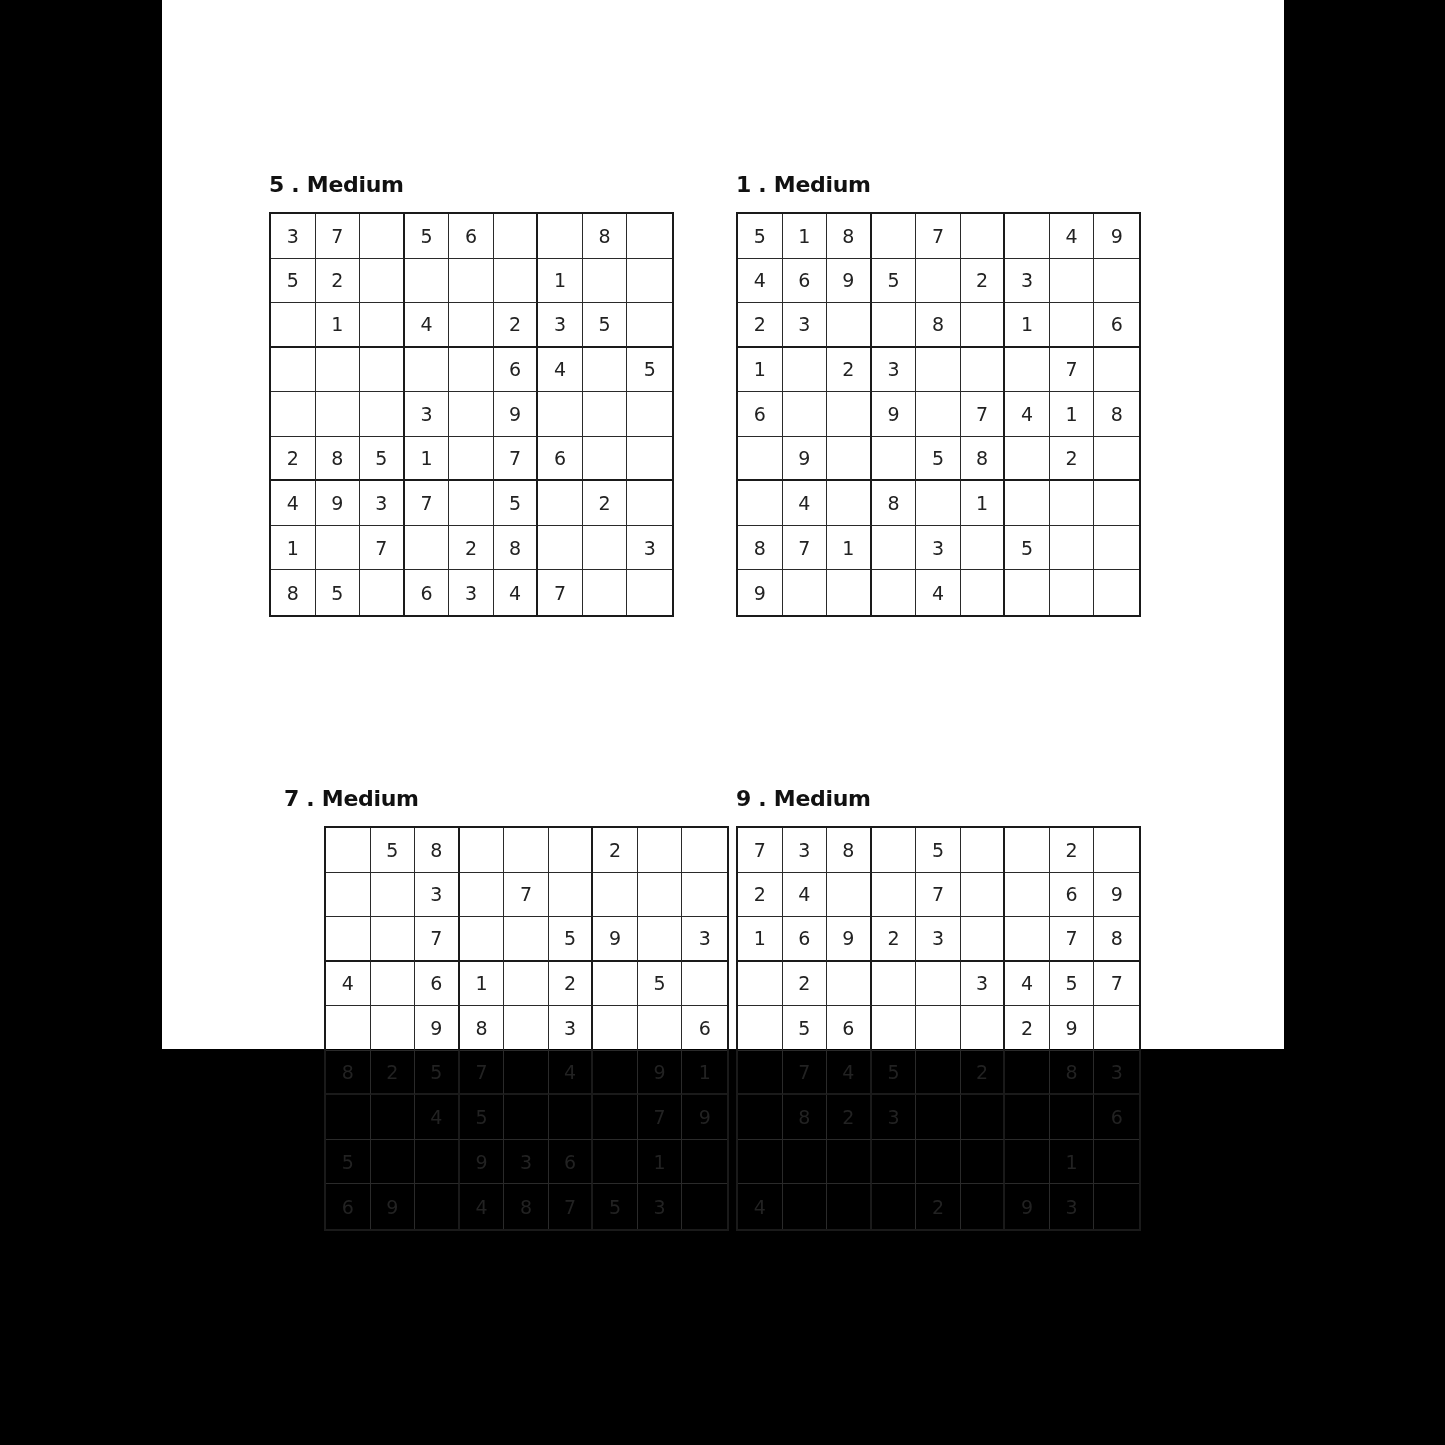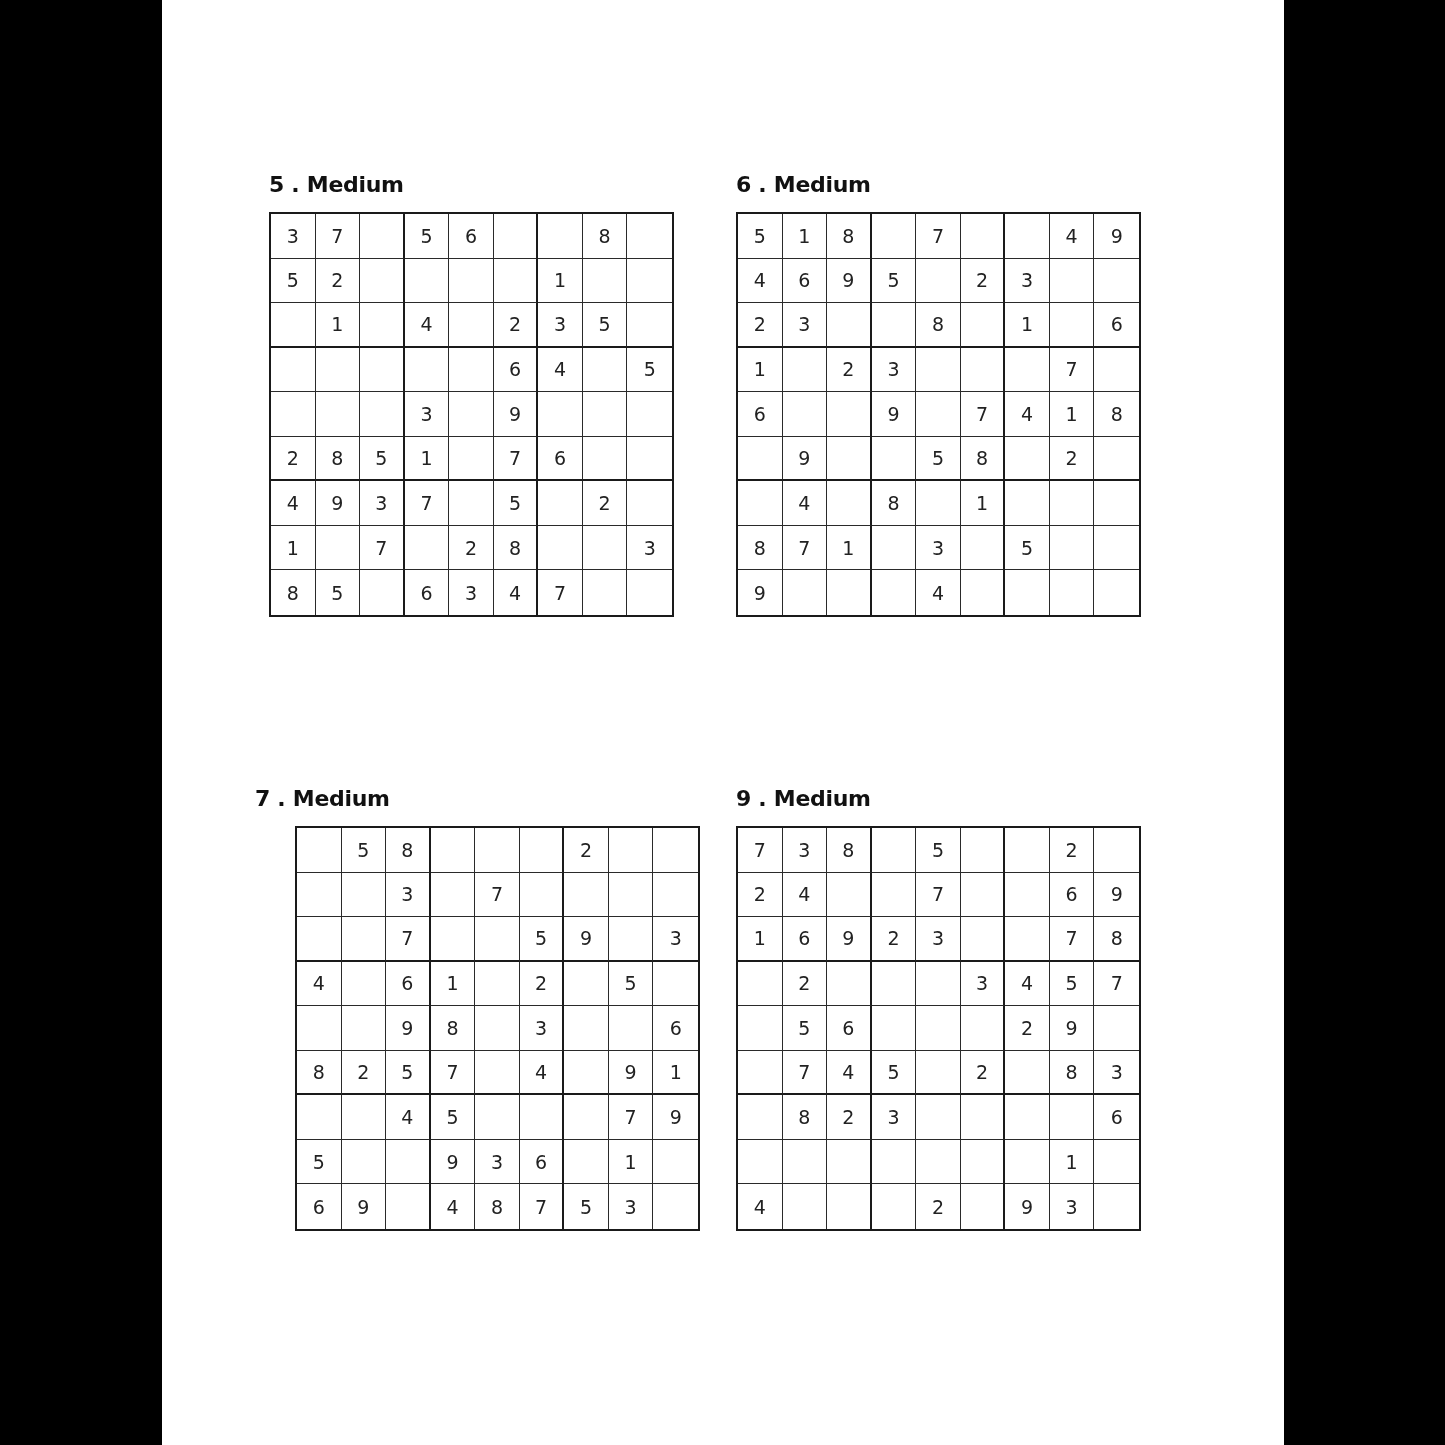--- a/index.html
+++ b/index.html
@@ -12,21 +12,21 @@
       height: 1445px;
       position: relative;
       overflow: hidden;
       font-family: "DejaVu Sans", sans-serif;
     }
     .page {
       position: absolute;
       left: 162px;
       top: 0;
       width: 1122px;
-      height: 1445px;
+      height: 1049px;
       background: #ffffff;
     }
     .puzzle {
       position: absolute;
       width: 405px;
     }
     .puzzle-title {
       position: absolute;
       left: 0;
       top: -40px;
@@ -148,21 +148,21 @@
         <div class="cell row-8 col-3">6</div>
         <div class="cell row-8 col-4">3</div>
         <div class="cell row-8 col-5 box-right">4</div>
         <div class="cell row-8 col-6">7</div>
         <div class="cell row-8 col-7"></div>
         <div class="cell row-8 col-8"></div>
       </div>
   </div>
 
   <div class="puzzle" style="left:574px; top:212px;">
-    <div class="puzzle-title">6 . Medium</div>
+    <div class="puzzle-title">1 . Medium</div>
     <div class="grid">
         <div class="cell row-0 col-0">5</div>
         <div class="cell row-0 col-1">1</div>
         <div class="cell row-0 col-2 box-right">8</div>
         <div class="cell row-0 col-3"></div>
         <div class="cell row-0 col-4">7</div>
         <div class="cell row-0 col-5 box-right"></div>
         <div class="cell row-0 col-6"></div>
         <div class="cell row-0 col-7">4</div>
         <div class="cell row-0 col-8">9</div>
@@ -234,21 +234,21 @@
         <div class="cell row-8 col-2 box-right"></div>
         <div class="cell row-8 col-3"></div>
         <div class="cell row-8 col-4">4</div>
         <div class="cell row-8 col-5 box-right"></div>
         <div class="cell row-8 col-6"></div>
         <div class="cell row-8 col-7"></div>
         <div class="cell row-8 col-8"></div>
       </div>
   </div>
 
-  <div class="puzzle" style="left:93px; top:826px;padding-left:40px;">
+  <div class="puzzle" style="left:122px; top:826px;padding-left:40px;">
     <div class="puzzle-title">7 . Medium</div>
     <div class="grid">
         <div class="cell row-0 col-0"></div>
         <div class="cell row-0 col-1">5</div>
         <div class="cell row-0 col-2 box-right">8</div>
         <div class="cell row-0 col-3"></div>
         <div class="cell row-0 col-4"></div>
         <div class="cell row-0 col-5 box-right"></div>
         <div class="cell row-0 col-6">2</div>
         <div class="cell row-0 col-7"></div>

